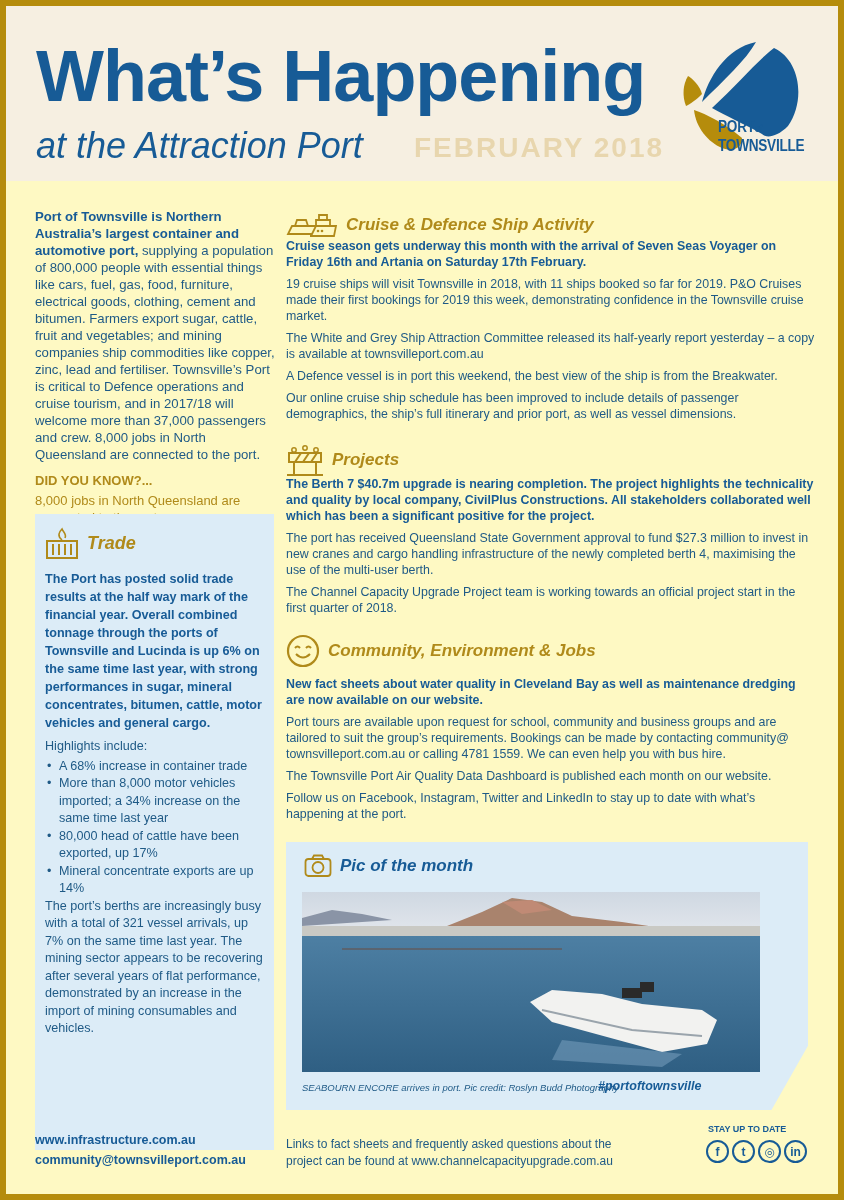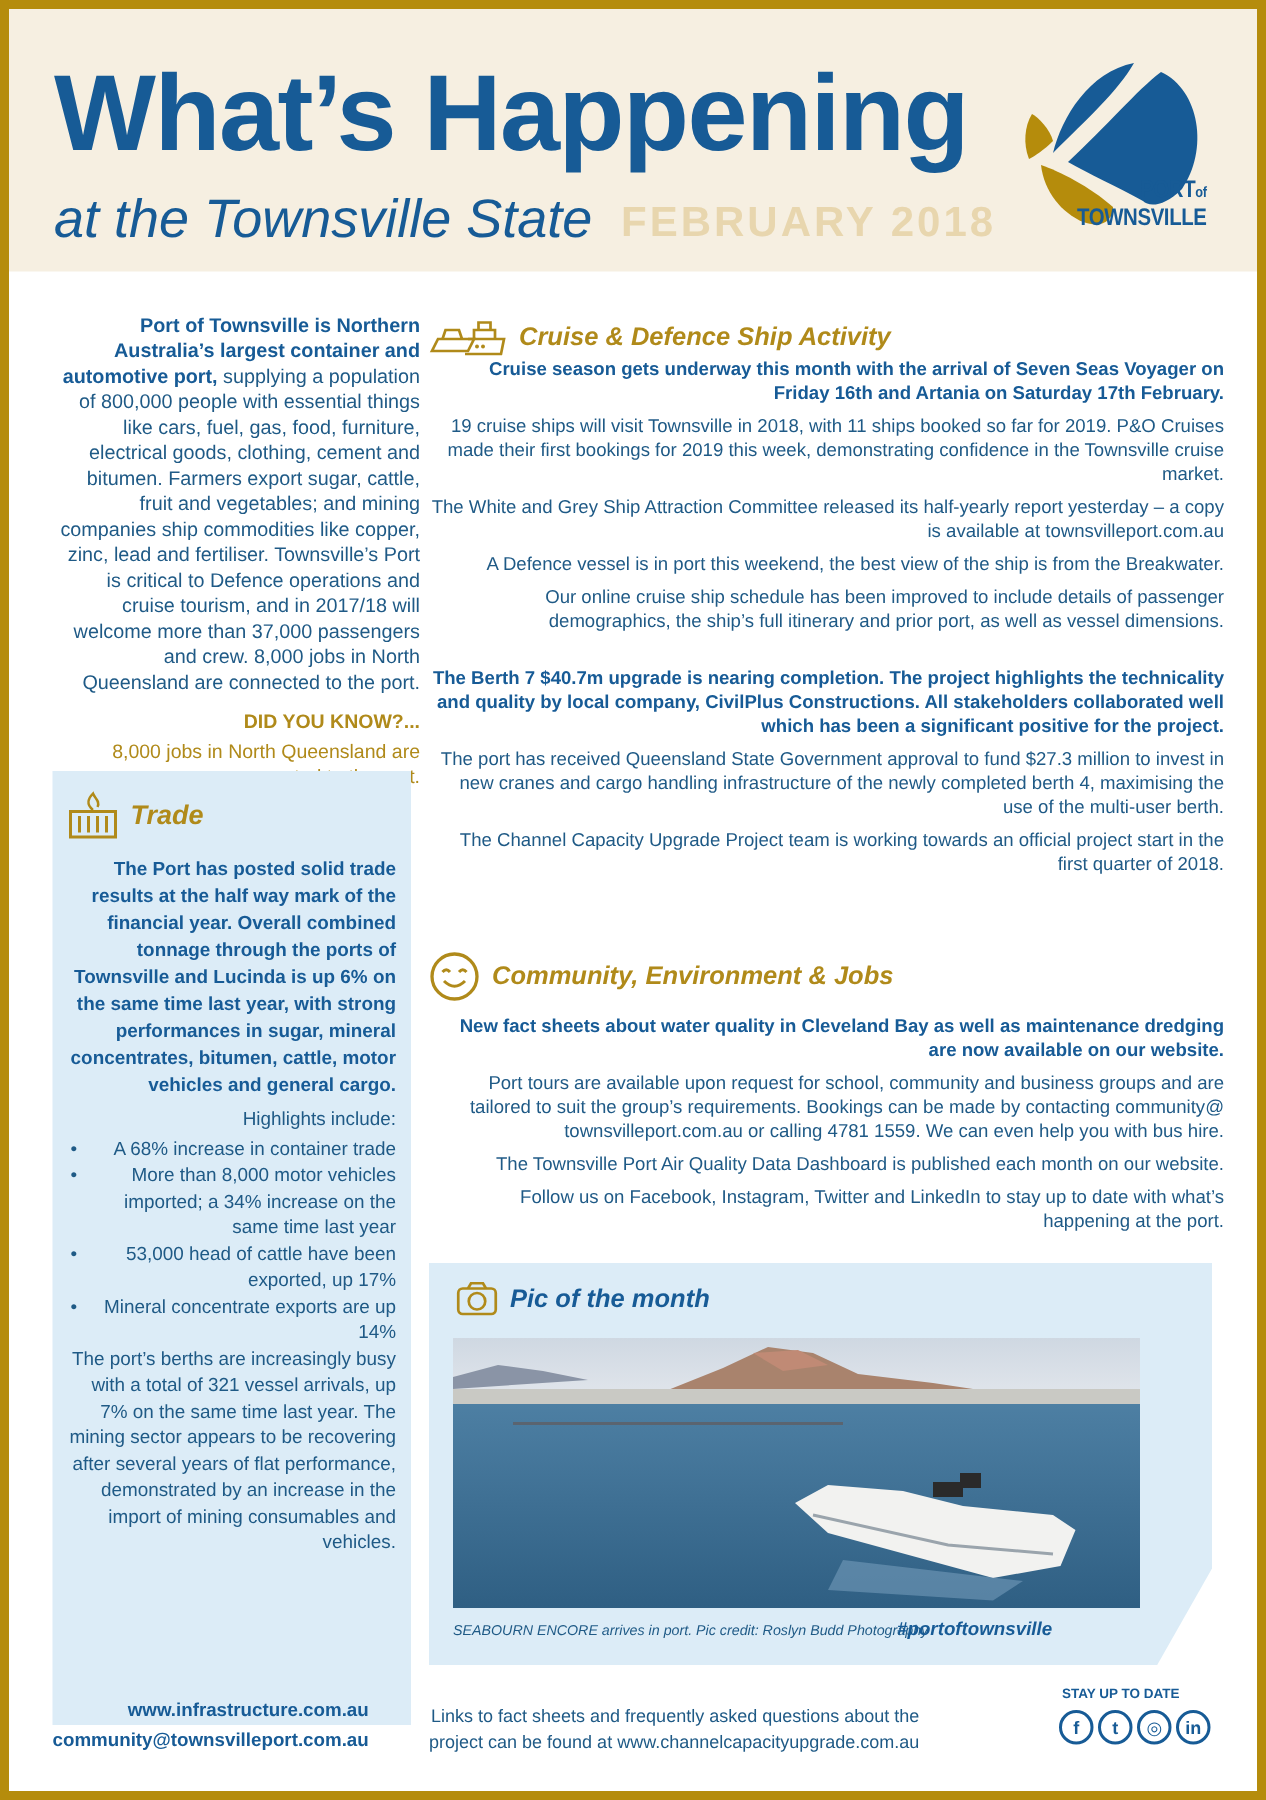--- a/index.html
+++ b/index.html
@@ -1,18 +1,18 @@
 <!DOCTYPE html>
 <html><head>
 <meta charset="utf-8">
 <style>
   * { box-sizing: border-box; margin: 0; padding: 0; }
   html, body { width: 844px; height: 1200px; background: #b58c0c; overflow: hidden; }
   body { font-family: "Liberation Sans", "DejaVu Sans", sans-serif; color: #1f5a86; }
-  .page { position: absolute; left: 6px; top: 6px; width: 832px; height: 1188px; background: #ffffff; text-align: right; }
+  .page { position: absolute; left: 6px; top: 6px; width: 832px; height: 1188px; background: #fef9c3; }
   .header { position: absolute; left: 0; top: 0; width: 832px; height: 175px; background: #f6efe1; }
   .title { position: absolute; left: 30px; top: 30px; font-size: 72px; font-weight: bold; color: #175b96; letter-spacing: -1px; line-height: 80px; }
   .subtitle { position: absolute; left: 30px; top: 118px; font-size: 36px; font-style: italic; color: #175b96; line-height: 44px; }
   .month { position: absolute; left: 408px; top: 122px; font-size: 28px; font-weight: bold; color: #e8d6ae; letter-spacing: 2px; line-height: 40px; }
   .logo { position: absolute; left: 672px; top: 24px; width: 150px; height: 140px; }
   .logo-text { position: absolute; left: 712px; top: 112px; font-family: "Liberation Sans", sans-serif; font-weight: bold; color: #175b96; font-size: 16px; line-height: 17px; transform: scaleX(0.85); transform-origin: left top; letter-spacing: -0.3px; }
   .logo-text small { font-size: 10px; }
 
   .left { position: absolute; left: 29px; top: 202px; width: 245px; }
   .intro { font-size: 13.2px; line-height: 17px; color: #1f5a86; }
@@ -49,21 +49,21 @@
   .social { position: absolute; left: 700px; top: 1134px; display: flex; gap: 3px; }
   .social .ic { width: 23px; height: 23px; border: 2px solid #175b96; border-radius: 50%; display: flex; align-items: center; justify-content: center; font-size: 12px; font-weight: bold; color: #175b96; }
 </style>
 </head>
 <body>
 
 <div class="page">
 
   <div class="header">
     <div class="title">What’s Happening</div>
-    <div class="subtitle">at the Townsville State</div>
+    <div class="subtitle">at the Attraction Port</div>
     <div class="month">FEBRUARY 2018</div>
     <svg class="logo" viewBox="0 0 150 140">
       <path d="M24 72 C30 48 48 18 78 12 C68 30 46 50 24 72 Z" fill="#175b96"></path>
       <path d="M34 78 C60 54 80 30 96 18 C122 30 128 70 110 96 C98 108 88 108 84 104 C66 94 48 86 34 78 Z" fill="#175b96"></path>
       <path d="M10 46 C14 48 22 56 24 64 C18 70 12 74 8 76 C4 66 5 54 10 46 Z" fill="#b58c0c"></path>
       <path d="M16 80 C28 84 48 94 64 108 C64 118 56 122 44 118 C30 112 18 98 16 80 Z" fill="#b58c0c"></path>
     </svg>
     <div class="logo-text">
       <div><span>PORT</span><small>of</small></div>
       <div>TOWNSVILLE</div>
@@ -87,21 +87,21 @@
         <path d="M17 14 C12 10 14 6 17 3 C18 6 22 8 20 12" fill="none" stroke="#b08a1a" stroke-width="1.6"></path>
       </svg>
       <span class="sec-title">Trade</span>
     </div>
     <div class="trade-lead">The Port has posted solid trade results at the half way mark of the financial year. Overall combined tonnage through the ports of Townsville and Lucinda is up 6% on the same time last year, with strong performances in sugar, mineral concentrates, bitumen, cattle, motor vehicles and general cargo.</div>
     <div class="trade-body">
       <p>Highlights include:</p>
       <ul>
         <li>A 68% increase in container trade</li>
         <li>More than 8,000 motor vehicles imported; a 34% increase on the same time last year</li>
-        <li>53,000 head of cattle have been exported, up 17%</li>
+        <li>80,000 head of cattle have been exported, up 17%</li>
         <li>Mineral concentrate exports are up 14%</li>
       </ul>
       <div>The port’s berths are increasingly busy with a total of 321 vessel arrivals, up 7% on the same time last year. The mining sector appears to be recovering after several years of flat performance, demonstrated by an increase in the import of mining consumables and vehicles.</div>
     </div>
   </div>
 
   <div class="right">
     <div class="rsec" style="height:232px;">
       <div class="sec-head" style="margin-top:6px;">
         <svg width="52" height="26" viewBox="0 0 52 26">
@@ -116,20 +116,35 @@
         <span class="sec-title">Cruise &amp; Defence Ship Activity</span>
       </div>
       <div class="rlead">Cruise season gets underway this month with the arrival of Seven Seas Voyager on Friday 16th and Artania on Saturday 17th February.</div>
       <div class="rpara">19 cruise ships will visit Townsville in 2018, with 11 ships booked so far for 2019. P&amp;O Cruises made their first bookings for 2019 this week, demonstrating confidence in the Townsville cruise market.</div>
       <div class="rpara">The White and Grey Ship Attraction Committee released its half-yearly report yesterday – a copy is available at townsvilleport.com.au</div>
       <div class="rpara">A Defence vessel is in port this weekend, the best view of the ship is from the Breakwater.</div>
       <div class="rpara">Our online cruise ship schedule has been improved to include details of passenger demographics, the ship’s full itinerary and prior port, as well as vessel dimensions.</div>
     </div>
 
     <div class="rsec" style="height:190px;">
+      <div class="sec-head">
+        <svg width="38" height="32" viewBox="0 0 38 32">
+          <rect x="3" y="9" width="32" height="9" fill="none" stroke="#b08a1a" stroke-width="2"></rect>
+          <line x1="9" y1="18" x2="15" y2="9" stroke="#b08a1a" stroke-width="2"></line>
+          <line x1="17" y1="18" x2="23" y2="9" stroke="#b08a1a" stroke-width="2"></line>
+          <line x1="25" y1="18" x2="31" y2="9" stroke="#b08a1a" stroke-width="2"></line>
+          <line x1="8" y1="18" x2="8" y2="30" stroke="#b08a1a" stroke-width="2"></line>
+          <line x1="30" y1="18" x2="30" y2="30" stroke="#b08a1a" stroke-width="2"></line>
+          <line x1="1" y1="31" x2="37" y2="31" stroke="#b08a1a" stroke-width="2"></line>
+          <circle cx="8" cy="6" r="2.2" fill="none" stroke="#b08a1a" stroke-width="1.5"></circle>
+          <circle cx="19" cy="4" r="2.2" fill="none" stroke="#b08a1a" stroke-width="1.5"></circle>
+          <circle cx="30" cy="6" r="2.2" fill="none" stroke="#b08a1a" stroke-width="1.5"></circle>
+        </svg>
+        <span class="sec-title">Projects</span>
+      </div>
       <div class="rlead">The Berth 7 $40.7m upgrade is nearing completion. The project highlights the technicality and quality by local company, CivilPlus Constructions. All stakeholders collaborated well which has been a significant positive for the project.</div>
       <div class="rpara">The port has received Queensland State Government approval to fund $27.3 million to invest in new cranes and cargo handling infrastructure of the newly completed berth 4, maximising the use of the multi-user berth.</div>
       <div class="rpara">The Channel Capacity Upgrade Project team is working towards an official project start in the first quarter of 2018.</div>
     </div>
 
     <div class="rsec">
       <div class="sec-head">
         <svg width="34" height="34" viewBox="0 0 34 34">
           <circle cx="17" cy="17" r="15" fill="none" stroke="#b08a1a" stroke-width="2.2"></circle>
           <path d="M9 14 Q11.5 11 14 14" fill="none" stroke="#b08a1a" stroke-width="2"></path>

